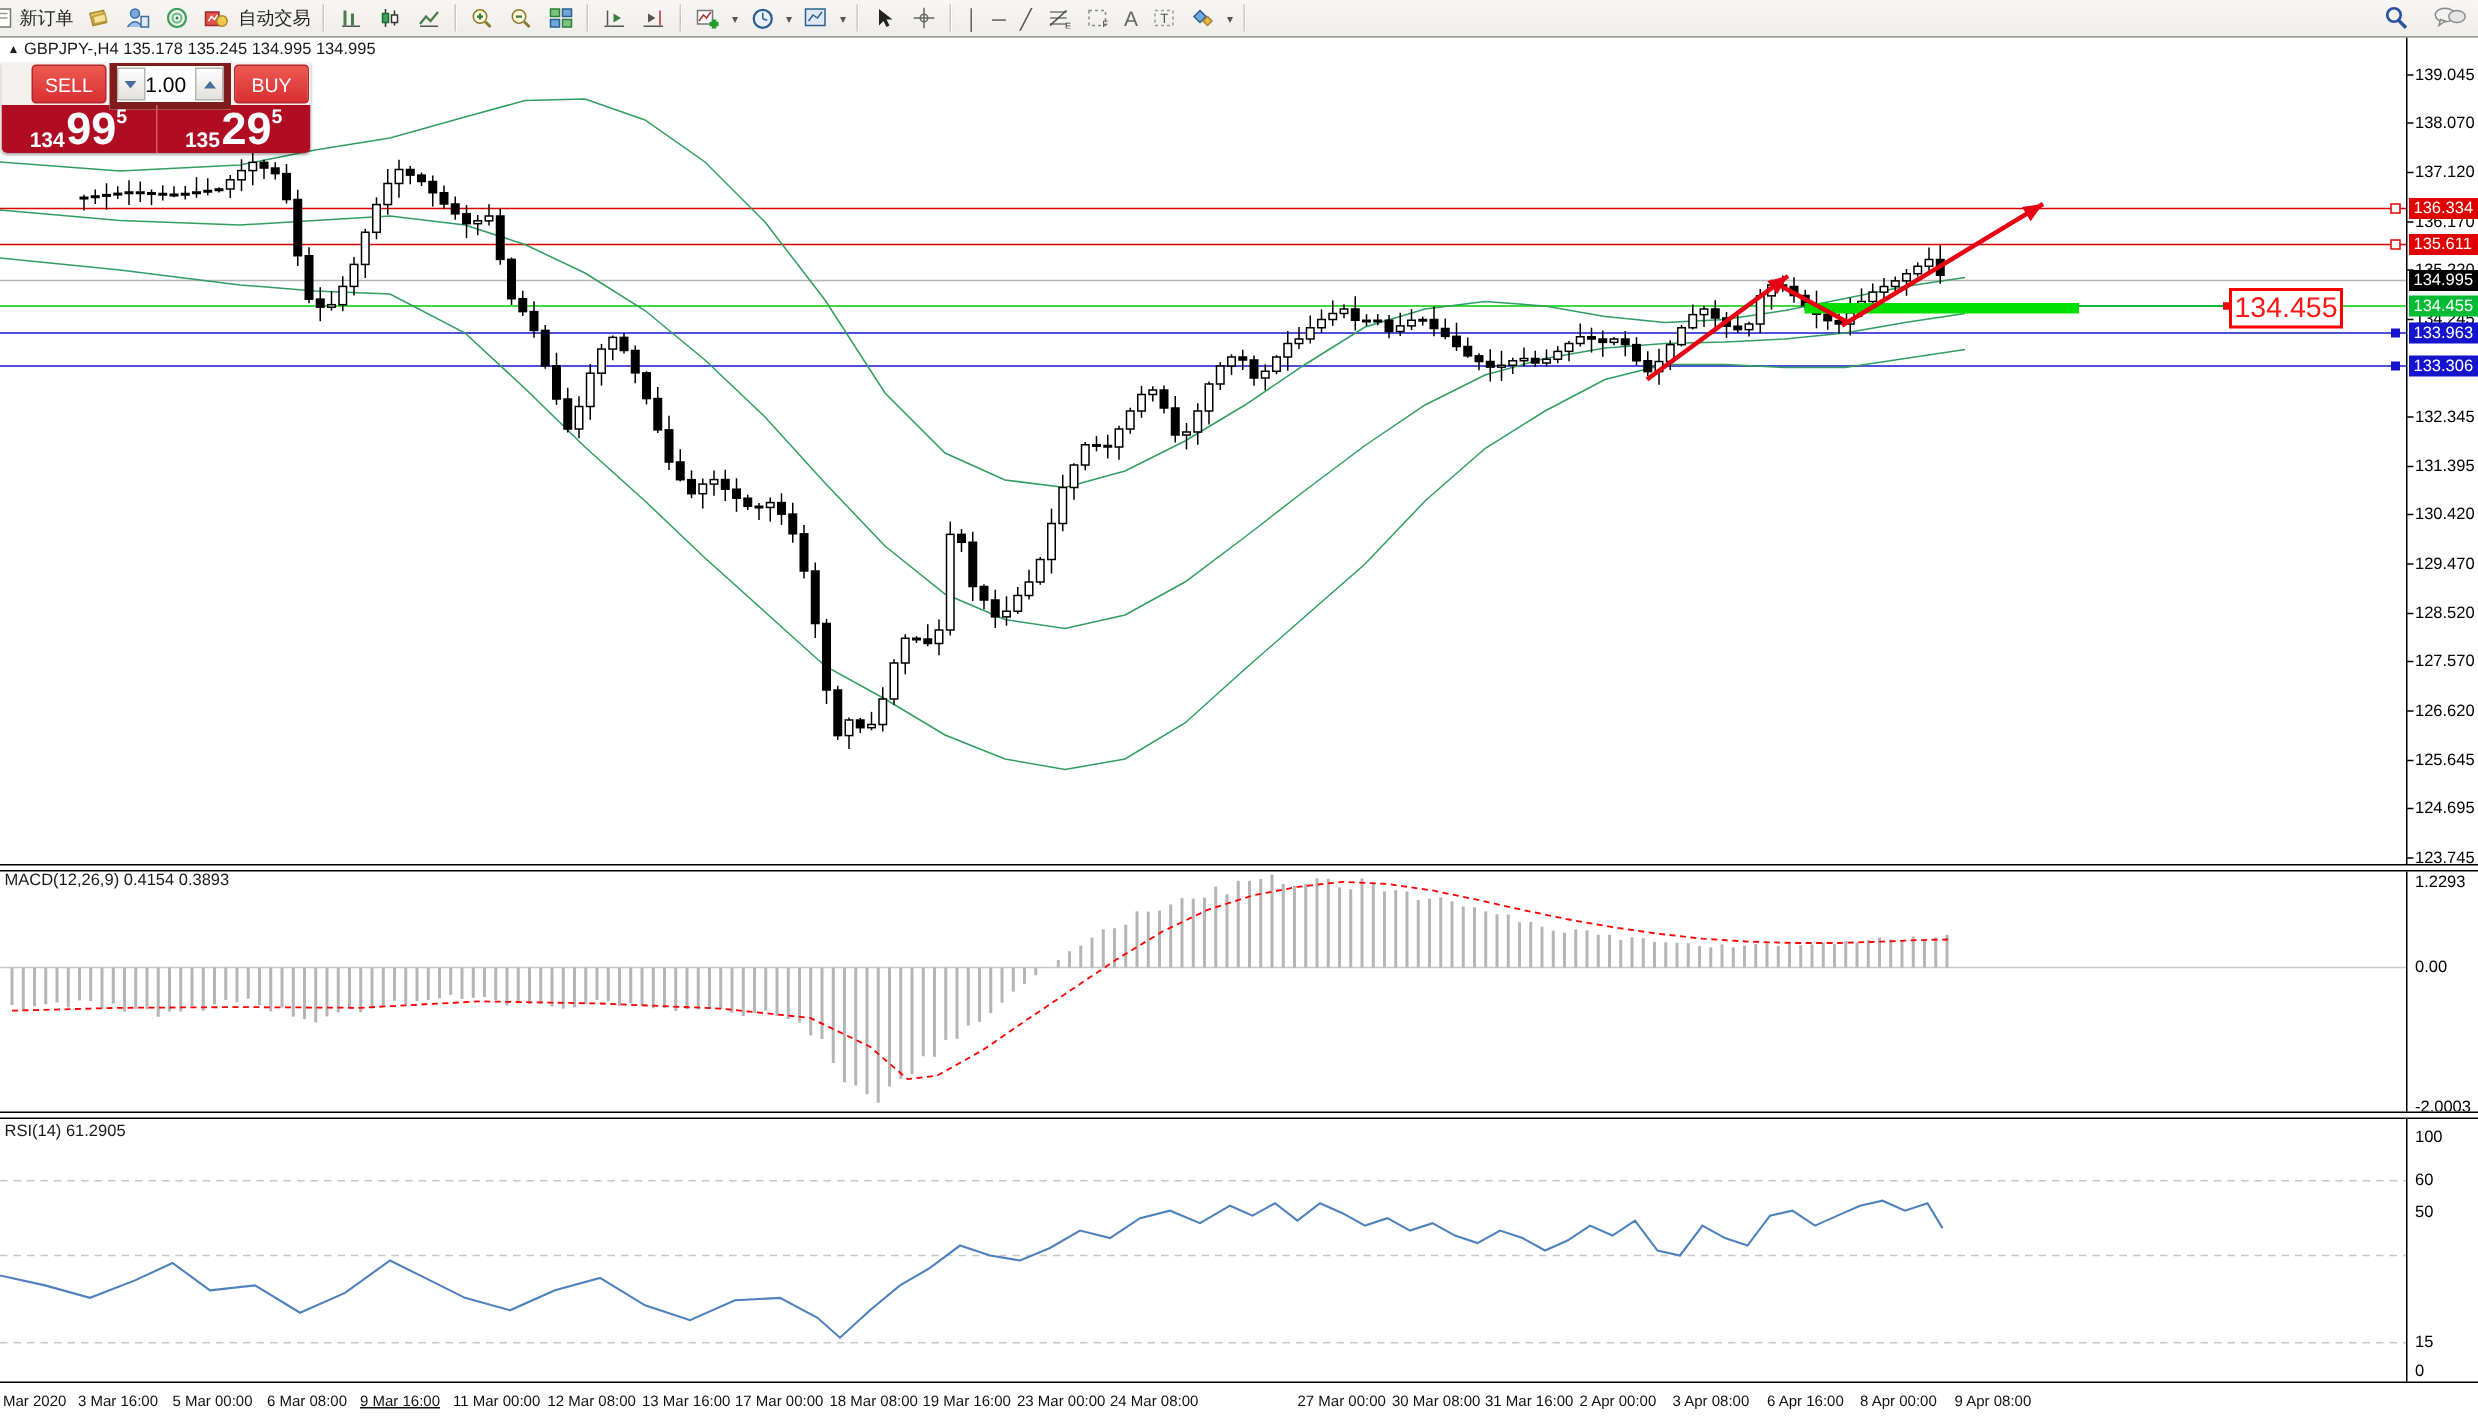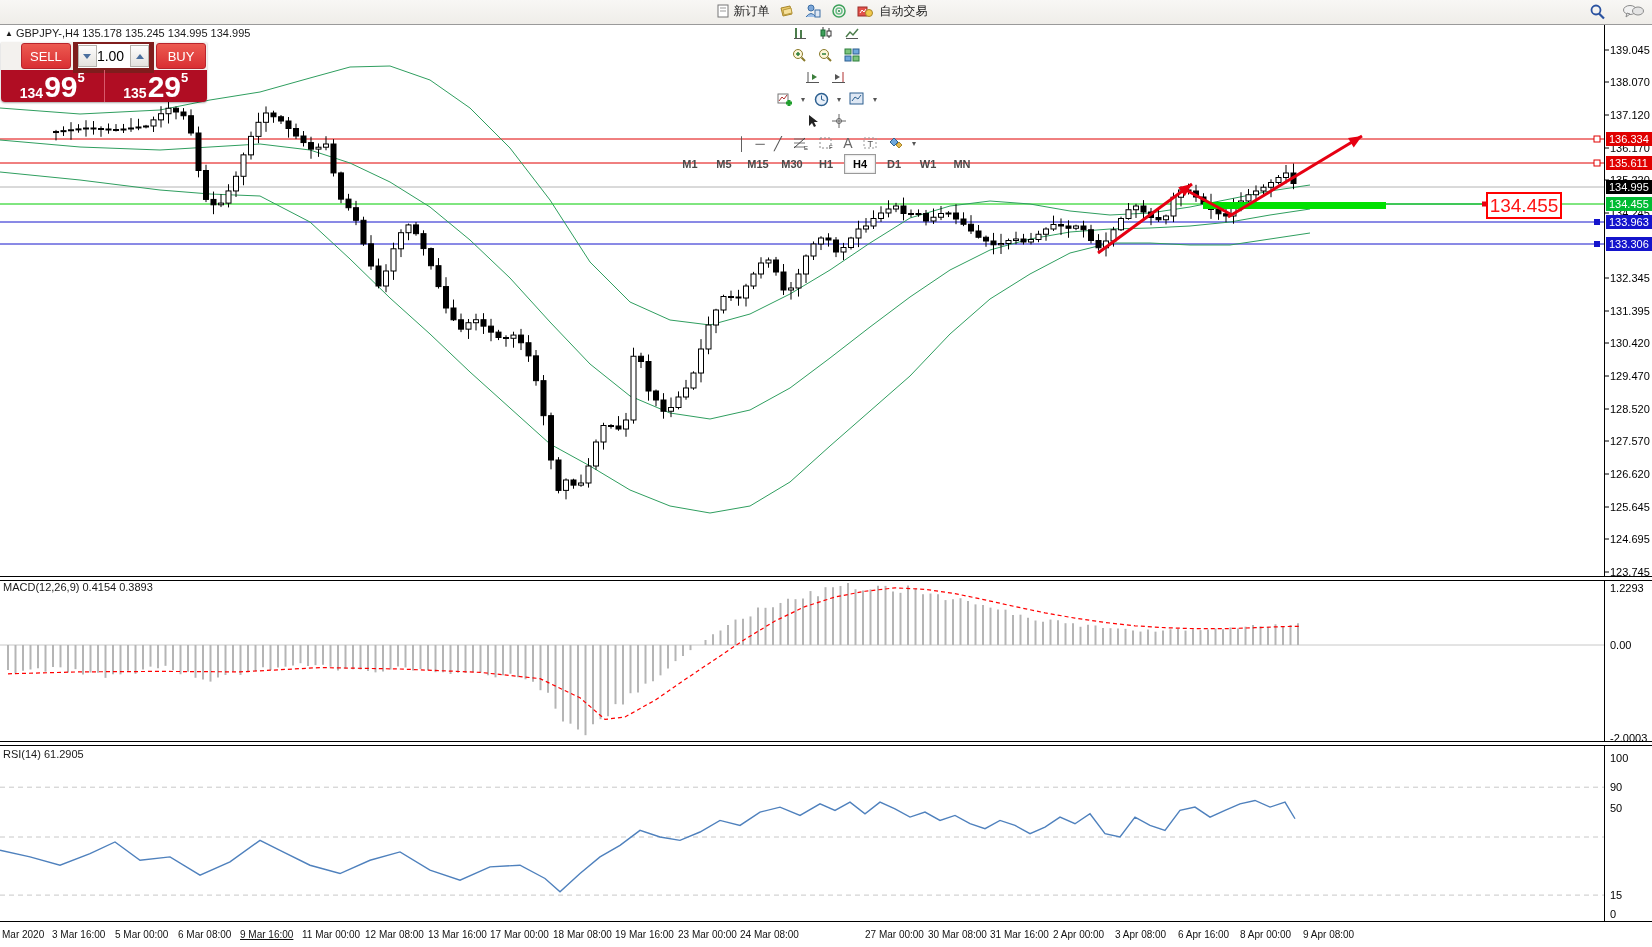--- a/index.html
+++ b/index.html
@@ -2,21 +2,21 @@
 <html><head>
 <meta charset="utf-8">
 <style>
   html,body{margin:0;padding:0;background:#fff;}
   body{width:1652px;height:947px;overflow:hidden;font-family:"Liberation Sans",sans-serif;position:relative;}
   #app{position:absolute;inset:0;}
 
   
   .toolbar{position:absolute;left:0;top:0;width:1652px;height:24px;
     background:linear-gradient(#f8f7f5,#efede9);border-bottom:1px solid #9a9a9a;
-    display:flex;align-items:center;font-size:12px;color:#222;white-space:nowrap;flex-direction:column;}
+    display:flex;align-items:center;font-size:12px;color:#222;white-space:nowrap;}
   .tbgroup{display:flex;align-items:center;height:24px;}
   .tbsep{width:1px;height:18px;background:#c9c7c2;border-right:1px solid #fff;margin:0 4px;}
   .tbi{display:inline-flex;align-items:center;justify-content:center;width:26px;height:22px;cursor:pointer;}
   .tbi svg{display:block;}
   .tbi.narrow{width:18px;}
   .tblabel{padding:0 4px 0 2px;cursor:pointer;}
   .caret{font-size:8px;color:#555;width:10px;text-align:center;cursor:pointer;}
   .tf-btn{min-width:26px;height:18px;line-height:18px;text-align:center;font-size:11px;font-weight:bold;
     color:#4a4a4a;padding:0 2px;margin:0 1px;border:1px solid transparent;cursor:pointer;}
   .tf-btn.active{background:#fdfdfd;border:1px solid #9a9a9a;box-shadow:inset 0 0 2px #bbb;color:#000;}
@@ -798,31 +798,20 @@
         </span>
       <span class="tbi">
         <svg width="16" height="14">
             <polygon points="6,2 10,6 6,10 2,6" fill="#6fa8dc" stroke="#2c5f8f"></polygon>
             <polygon points="11,6 14,9 11,12 8,9" fill="#e4b94f" stroke="#a8862a"></polygon>
           </svg>
         </span>
       <span class="caret">▾</span>
     </div>
     <span class="tbsep"></span>
-    <div class="tbgroup" id="tf-group">
-        <span class="tf-btn">M1</span>
-        <span class="tf-btn">M5</span>
-        <span class="tf-btn">M15</span>
-        <span class="tf-btn">M30</span>
-        <span class="tf-btn">H1</span>
-        <span class="tf-btn active">H4</span>
-        <span class="tf-btn">D1</span>
-        <span class="tf-btn">W1</span>
-        <span class="tf-btn">MN</span>
-      </div>
     <div class="tb-right">
       <span class="tbi">
         <svg width="17" height="16">
             <circle cx="7" cy="6" r="4.5" fill="none" stroke="#2a52a0" stroke-width="1.8"></circle>
             <line x1="10" y1="9.5" x2="15" y2="14.5" stroke="#2a52a0" stroke-width="2.2"></line>
           </svg>
         </span>
       <span class="tbi" style="margin-left:10px;">
         <svg width="22" height="16">
             <ellipse cx="8" cy="6" rx="6.5" ry="4.5" fill="#f2f2f2" stroke="#8a8a8a"></ellipse>
@@ -891,21 +880,21 @@
       <div class="badge" style="top: 132px; background: rgb(224, 0, 0);">136.334</div>
       <div class="badge" style="top: 156px; background: rgb(224, 0, 0);">135.611</div>
       <div class="badge" style="top: 180px; background: rgb(0, 0, 0);">134.995</div>
       <div class="badge" style="top: 197px; background: rgb(0, 187, 51);">134.455</div>
       <div class="badge" style="top: 215px; background: rgb(20, 20, 204);">133.963</div>
       <div class="badge" style="top: 237px; background: rgb(20, 20, 204);">133.306</div>
       <div class="ind-tick" style="top: 582px;">1.2293</div>
       <div class="ind-tick" style="top: 639px;">0.00</div>
       <div class="ind-tick" style="top: 732px;">-2.0003</div>
       <div class="ind-tick" style="top: 752px;">100</div>
-      <div class="ind-tick" style="top: 781px;">90</div>
+      <div class="ind-tick" style="top: 781px;">60</div>
       <div class="ind-tick" style="top: 802px;">50</div>
       <div class="ind-tick" style="top: 889px;">15</div>
       <div class="ind-tick" style="top: 908px;">0</div>
       <div class="t-label" style="left: 2px;">Mar 2020</div>
       <div class="t-label" style="left: 52px;">3 Mar 16:00</div>
       <div class="t-label" style="left: 115px;">5 Mar 00:00</div>
       <div class="t-label" style="left: 178px;">6 Mar 08:00</div>
       <div class="t-label" style="left: 240px; text-decoration: underline;">9 Mar 16:00</div>
       <div class="t-label" style="left: 302px;">11 Mar 00:00</div>
       <div class="t-label" style="left: 365px;">12 Mar 08:00</div>

